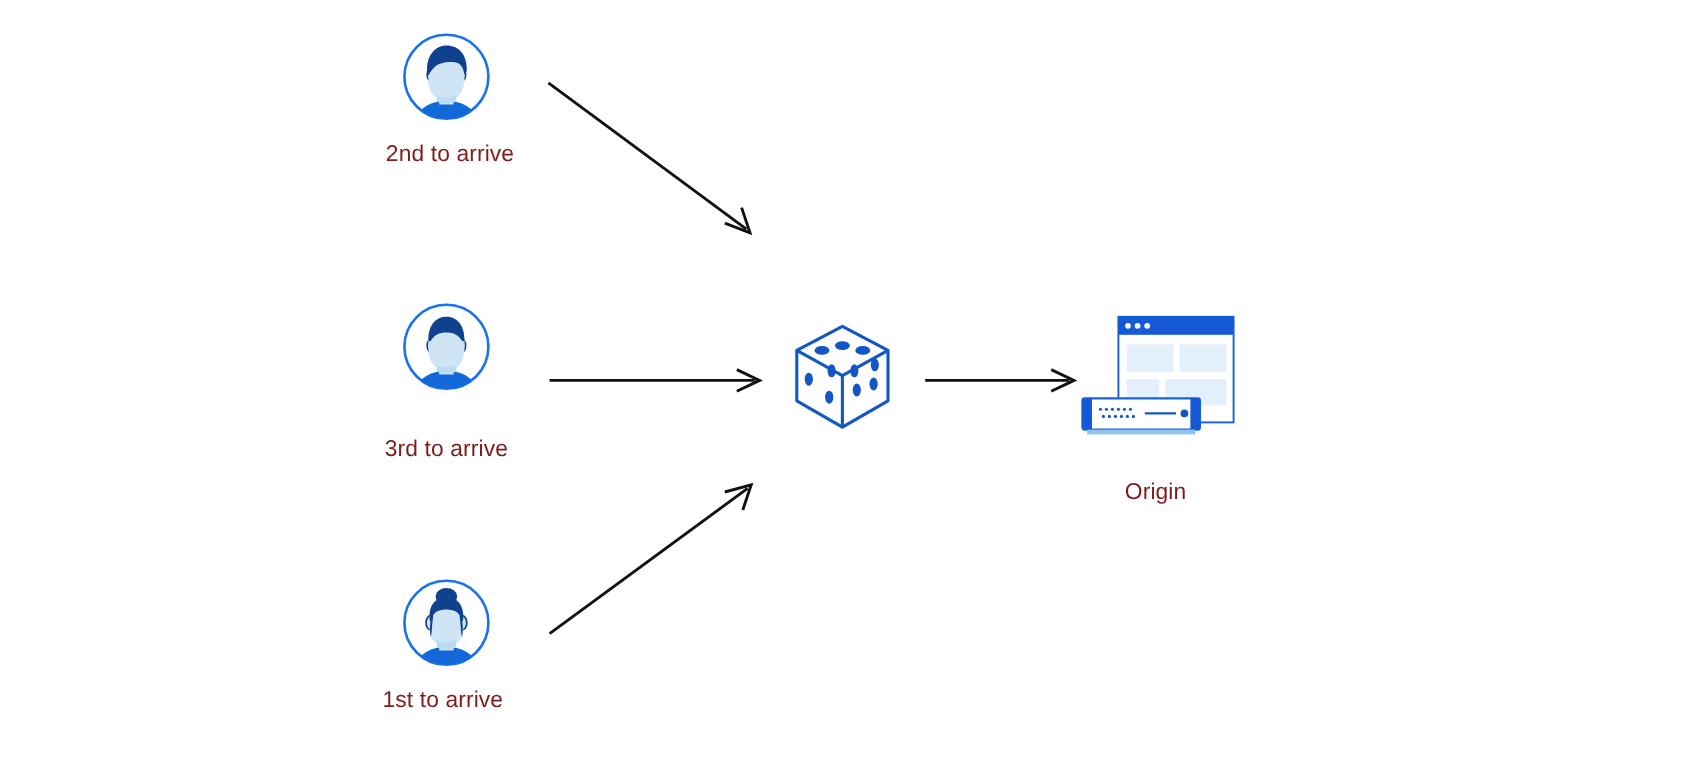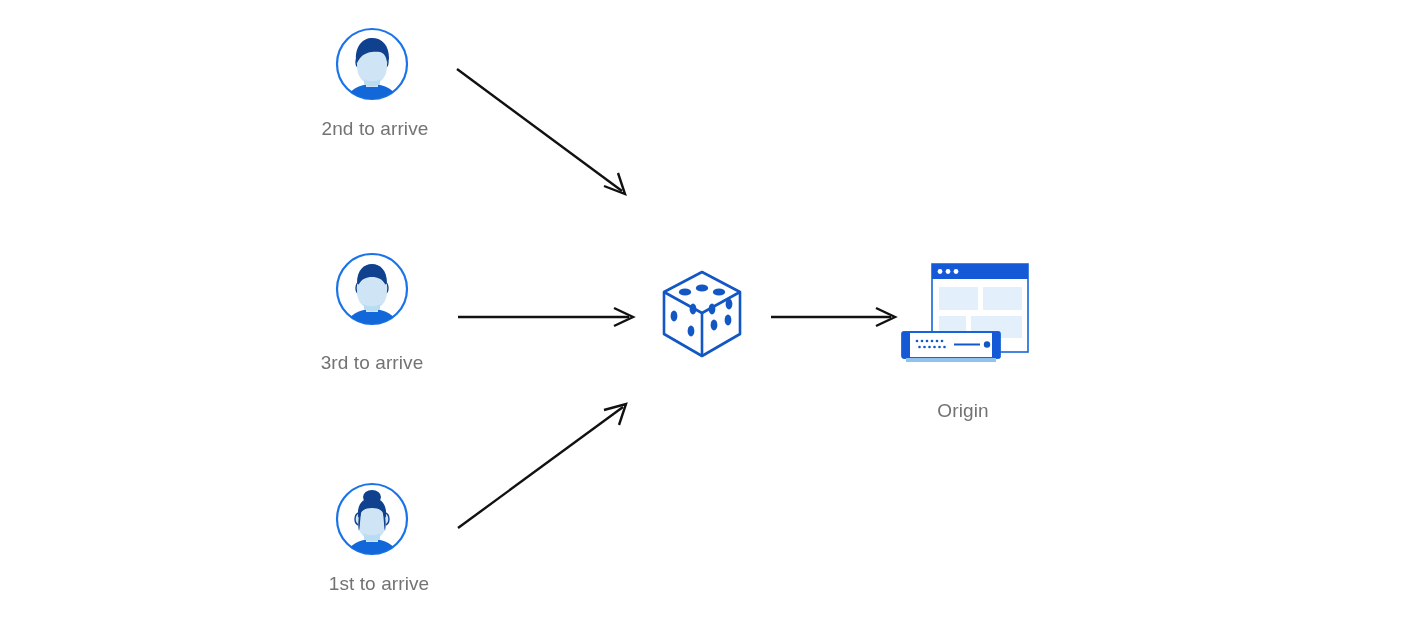--- a/index.html
+++ b/index.html
@@ -18,21 +18,21 @@
     background: #ffffff;
     overflow: hidden;
   }
   .node {
     position: absolute;
   }
   .label {
     position: absolute;
     font-family: "Liberation Sans", sans-serif;
     font-size: 19px;
-    color: #737373;
+    color: #7f1d1d;
     white-space: nowrap;
     text-align: center;
     letter-spacing: 0.1px;
   }
   .arrow-layer {
     position: absolute;
     left: 0;
     top: 0;
     width: 1405px;
     height: 633px;
@@ -101,21 +101,21 @@
         <path d="M38 58 C 20 58 10 70 8 82 L 68 82 C 66 70 56 58 38 58 Z" fill="#1268d8"></path>
         <path d="M32 50 h12 v11 h-12 z" fill="#cfe5f6"></path>
         <ellipse cx="26" cy="37" rx="4" ry="6" fill="#cfe5f6" stroke="#10418f" stroke-width="1.4"></ellipse>
         <ellipse cx="50" cy="37" rx="4" ry="6" fill="#cfe5f6" stroke="#10418f" stroke-width="1.4"></ellipse>
         <path d="M23 33 C 23 19 31 13 38 13 C 45 13 53 19 53 33 L 53 40 C 53 52 46 58 38 58 C 30 58 23 52 23 40 Z" fill="#cfe5f6"></path>
         <path d="M23 32 C 23 19 30 13 38 13 C 46 13 53 19 53 32 C 53 33 52 34 51 33 C 48 28 44 26 38 26 C 32 26 28 28 25 33 C 24 34 23 33 23 32 Z" fill="#10418f"></path>
         <path d="M30 53 C 33 56 43 56 46 53 L 46 58 C 42 61 34 61 30 58 Z" fill="#b9dcf3"></path>
       </g>
     </svg>
   </div>
-  <div class="label" style="left:372px; top:352px; transform:translateX(-50%);">3rd to arrive</div>
+  <div class="label" style="left:372px; top:364px; transform:translateX(-50%);">3rd to arrive</div>
 
   <div class="node avatar-wrap" style="left:334px; top:481px;">
     <svg viewBox="0 0 76 76" width="76" height="76">
       <defs>
           <clipPath id="clip1">
             <circle cx="38" cy="38" r="35"></circle>
           </clipPath>
         </defs>
       <circle cx="38" cy="38" r="35" fill="#ffffff" stroke="#1a73e8" stroke-width="2.2"></circle>
       <g clip-path="url(#clip1)">
@@ -125,21 +125,21 @@
         <ellipse cx="51" cy="38" rx="4" ry="6" fill="#cfe5f6" stroke="#10418f" stroke-width="1.4"></ellipse>
         <path d="M24 34 C 24 21 31 15 38 15 C 45 15 52 21 52 34 L 52 41 C 52 52 46 58 38 58 C 30 58 24 52 24 41 Z" fill="#cfe5f6"></path>
         <ellipse cx="38" cy="16" rx="9" ry="7" fill="#10418f"></ellipse>
         <path d="M24 35 C 23 23 29 17 38 17 C 47 17 53 23 52 35 C 52 37 50 37 50 35 C 49 30 46 27 38 27 C 30 27 27 30 26 35 C 26 37 24 37 24 35 Z" fill="#10418f"></path>
         <path d="M26 30 C 24 38 24 46 25 50 C 26 47 26 38 27 33 Z" fill="#10418f"></path>
         <path d="M50 30 C 52 38 52 46 51 50 C 50 47 50 38 49 33 Z" fill="#10418f"></path>
         <path d="M30 52 C 33 55 43 55 46 52 L 46 58 C 42 61 34 61 30 58 Z" fill="#b9dcf3"></path>
       </g>
     </svg>
   </div>
-  <div class="label" style="left:379px; top:573px; transform:translateX(-50%);">1st to arrive</div>
+  <div class="label" style="left:369px; top:573px; transform:translateX(-50%);">1st to arrive</div>
 
   <div class="node dice-wrap" style="left:658px; top:268px;">
     <svg viewBox="0 0 88 92" width="88" height="92">
       <g fill="none" stroke="#1257c4" stroke-width="2.6" stroke-linejoin="round">
         <path d="M44 4 L 82 24 L 82 66 L 44 88 L 6 66 L 6 24 Z"></path>
         <path d="M6 24 L 44 45 L 82 24"></path>
         <path d="M44 45 L 44 88"></path>
       </g>
       <g fill="#1257c4">
         <ellipse cx="27" cy="24" rx="6.2" ry="3.6"></ellipse>

